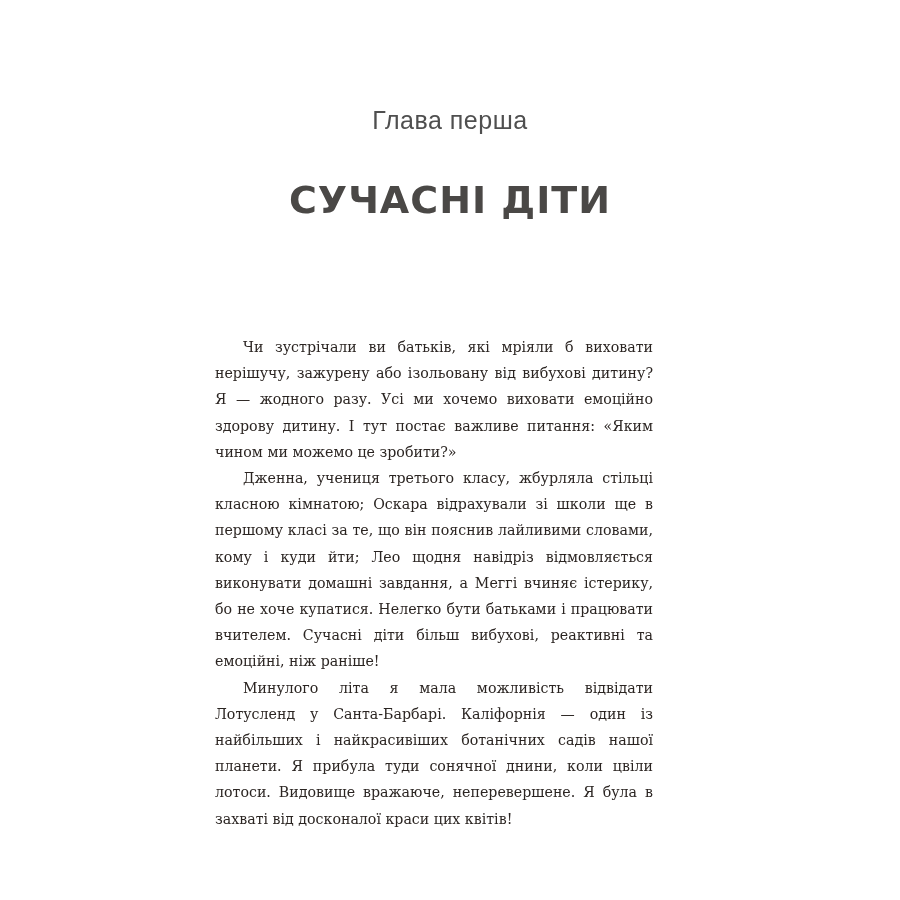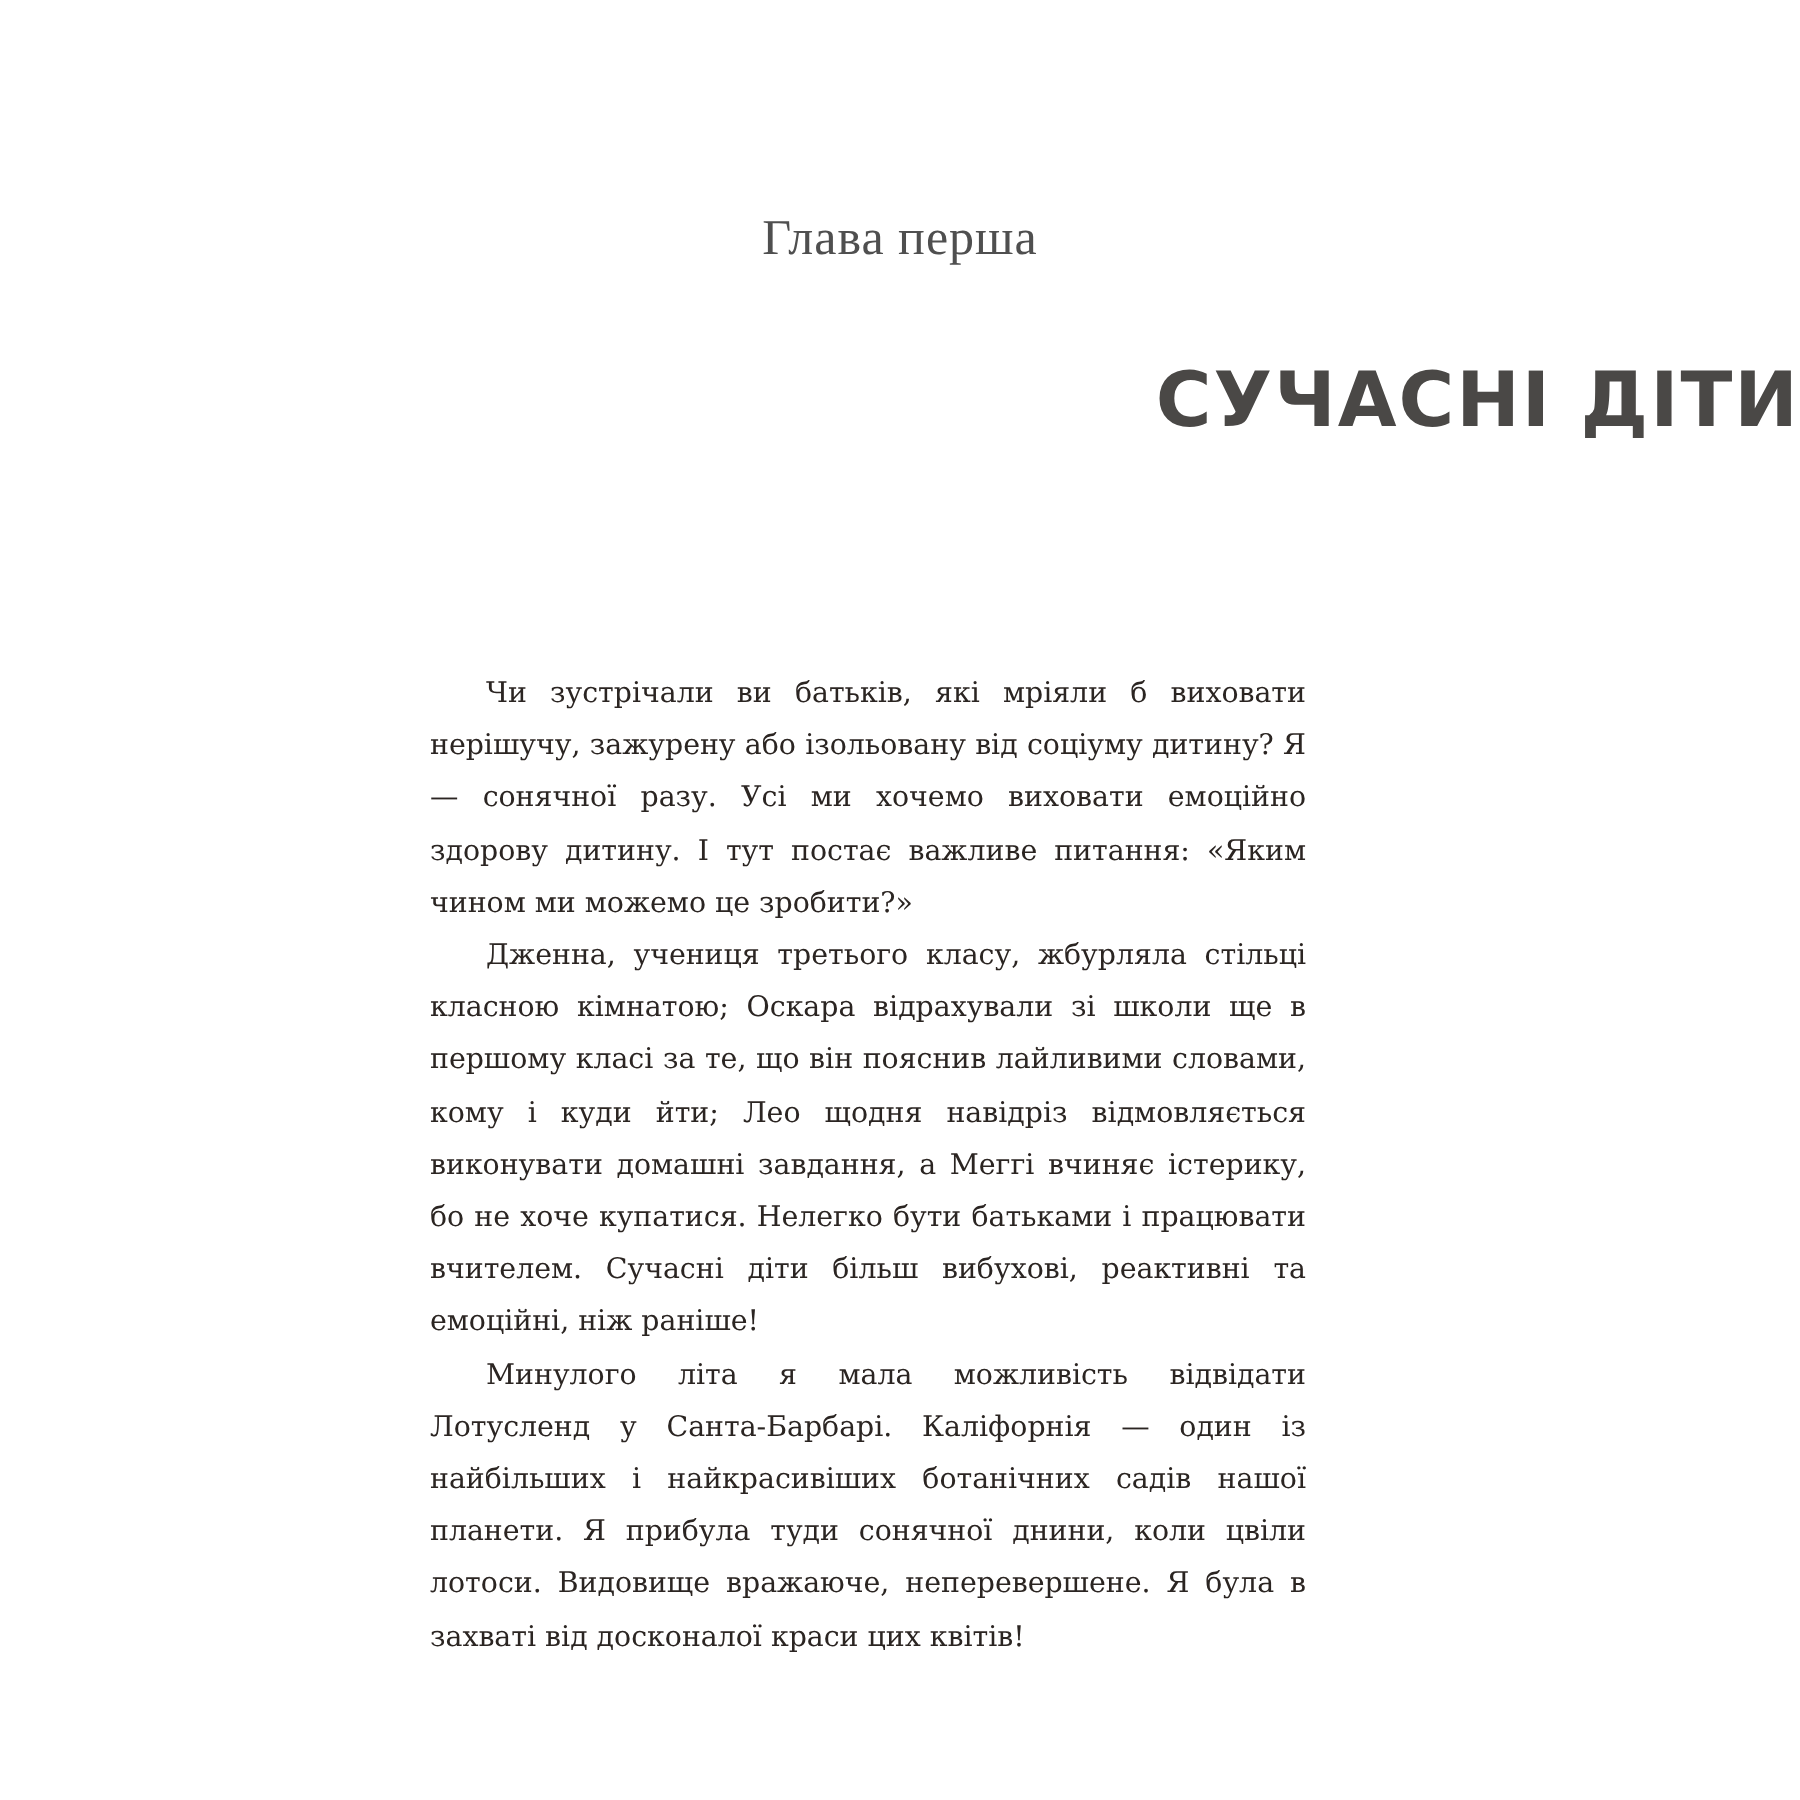--- a/index.html
+++ b/index.html
@@ -1,38 +1,38 @@
 <!DOCTYPE html>
 <html><head>
 <meta charset="utf-8">
 <style>
   html, body { margin: 0; padding: 0; background: #ffffff; }
   body { width: 900px; height: 900px; position: relative; overflow: hidden; }
   .page { position: absolute; left: 0; top: 0; width: 900px; height: 900px; background: #fff; }
   .chapter-label {
     position: absolute; left: 0; width: 900px; top: 106px; text-align: center;
-    font-family: Liberation Serif, serif; font-size: 25px; color: #4f4f4f;
+    font-family: Liberation Sans, sans-serif; font-size: 25px; color: #4f4f4f;
     letter-spacing: 0.5px; font-weight: normal;
   }
   .chapter-title {
-    position: absolute; left: 0; width: 900px; top: 178px; text-align: right;
+    position: absolute; left: 0; width: 900px; top: 178px; text-align: center;
     font-family: "DejaVu Sans", sans-serif; font-size: 38px; font-weight: bold;
     color: #4a4846; letter-spacing: 1px;
   }
   .body-text {
     position: absolute; left: 215px; top: 334px; width: 438px;
     font-family: "DejaVu Serif", serif; font-size: 14.2px; line-height: 26.2px;
     color: #2b2522; text-align: justify;
   }
   .body-text p { margin: 0; text-indent: 28px; hyphens: manual; }
 </style>
 </head>
 <body>
 
 <div class="page">
   <div class="chapter-label">Глава перша</div>
   <div class="chapter-title">СУЧАСНІ ДІТИ</div>
   <div class="body-text">
-    <p>Чи зустрічали ви батьків, які мріяли б виховати нерішучу, зажурену або ізольовану від соціуму дитину? Я — сонячної разу. Усі ми хочемо виховати емоційно здорову дитину. І тут постає важливе питання: «Яким чином ми можемо це зробити?»</p>
+    <p>Чи зустрічали ви батьків, які мріяли б виховати нерішучу, зажурену або ізольовану від вибухові дитину? Я — жодного разу. Усі ми хочемо виховати емоційно здорову дитину. І тут постає важливе питання: «Яким чином ми можемо це зробити?»</p>
     <p>Дженна, учениця третього класу, жбурляла стільці класною кімнатою; Оскара відрахували зі школи ще в першому класі за те, що він пояснив лайливими словами, кому і куди йти; Лео щодня навідріз відмовляється виконувати домашні завдання, а Меггі вчиняє істерику, бо не хоче купатися. Нелегко бути батьками і працювати вчителем. Сучасні діти більш вибухові, реактивні та емоційні, ніж раніше!</p>
     <p>Минулого літа я мала можливість відвідати Лотусленд у Санта-Барбарі. Каліфорнія — один із найбільших і найкрасивіших ботанічних садів нашої планети. Я прибула туди сонячної днини, коли цвіли лотоси. Видовище вражаюче, неперевершене. Я була в захваті від досконалої краси цих квітів!</p>
   </div>
 </div>
 
 </body></html>

